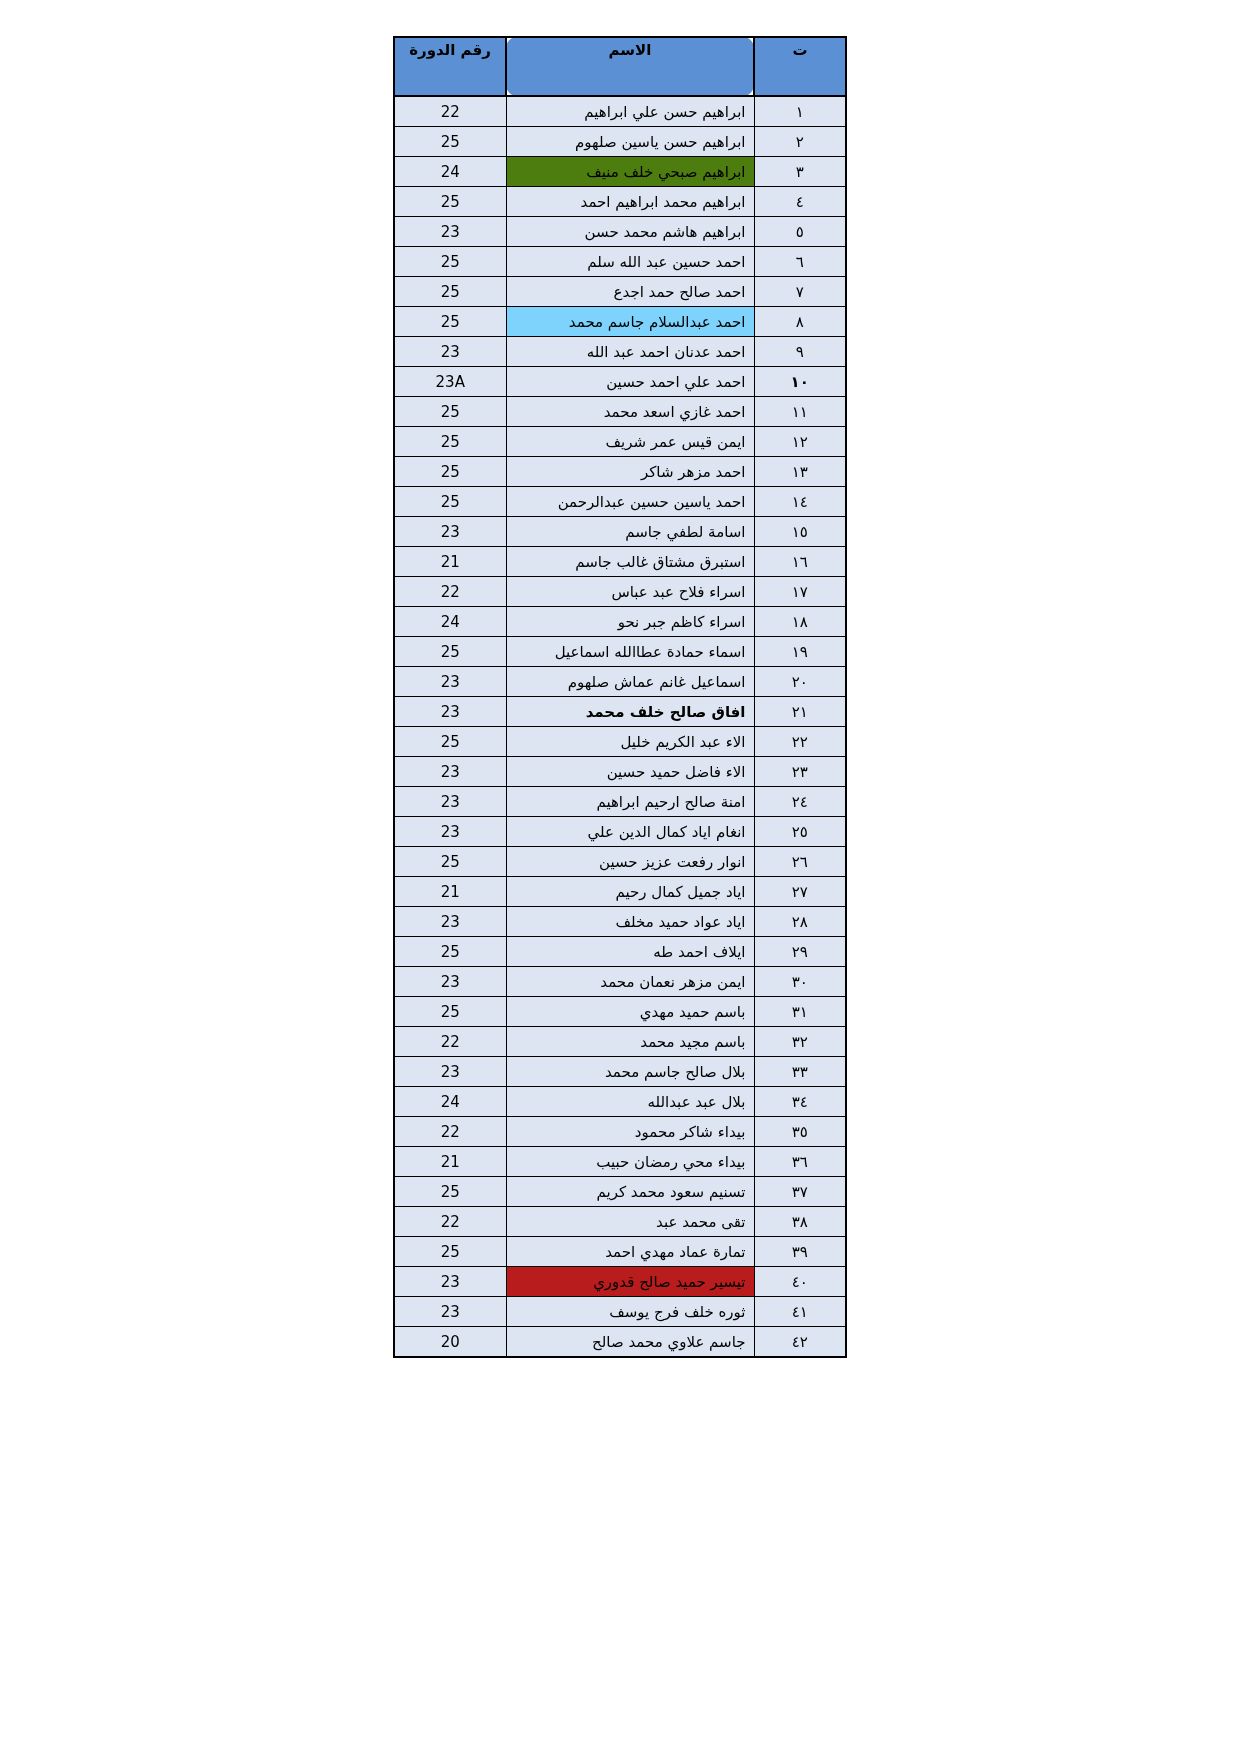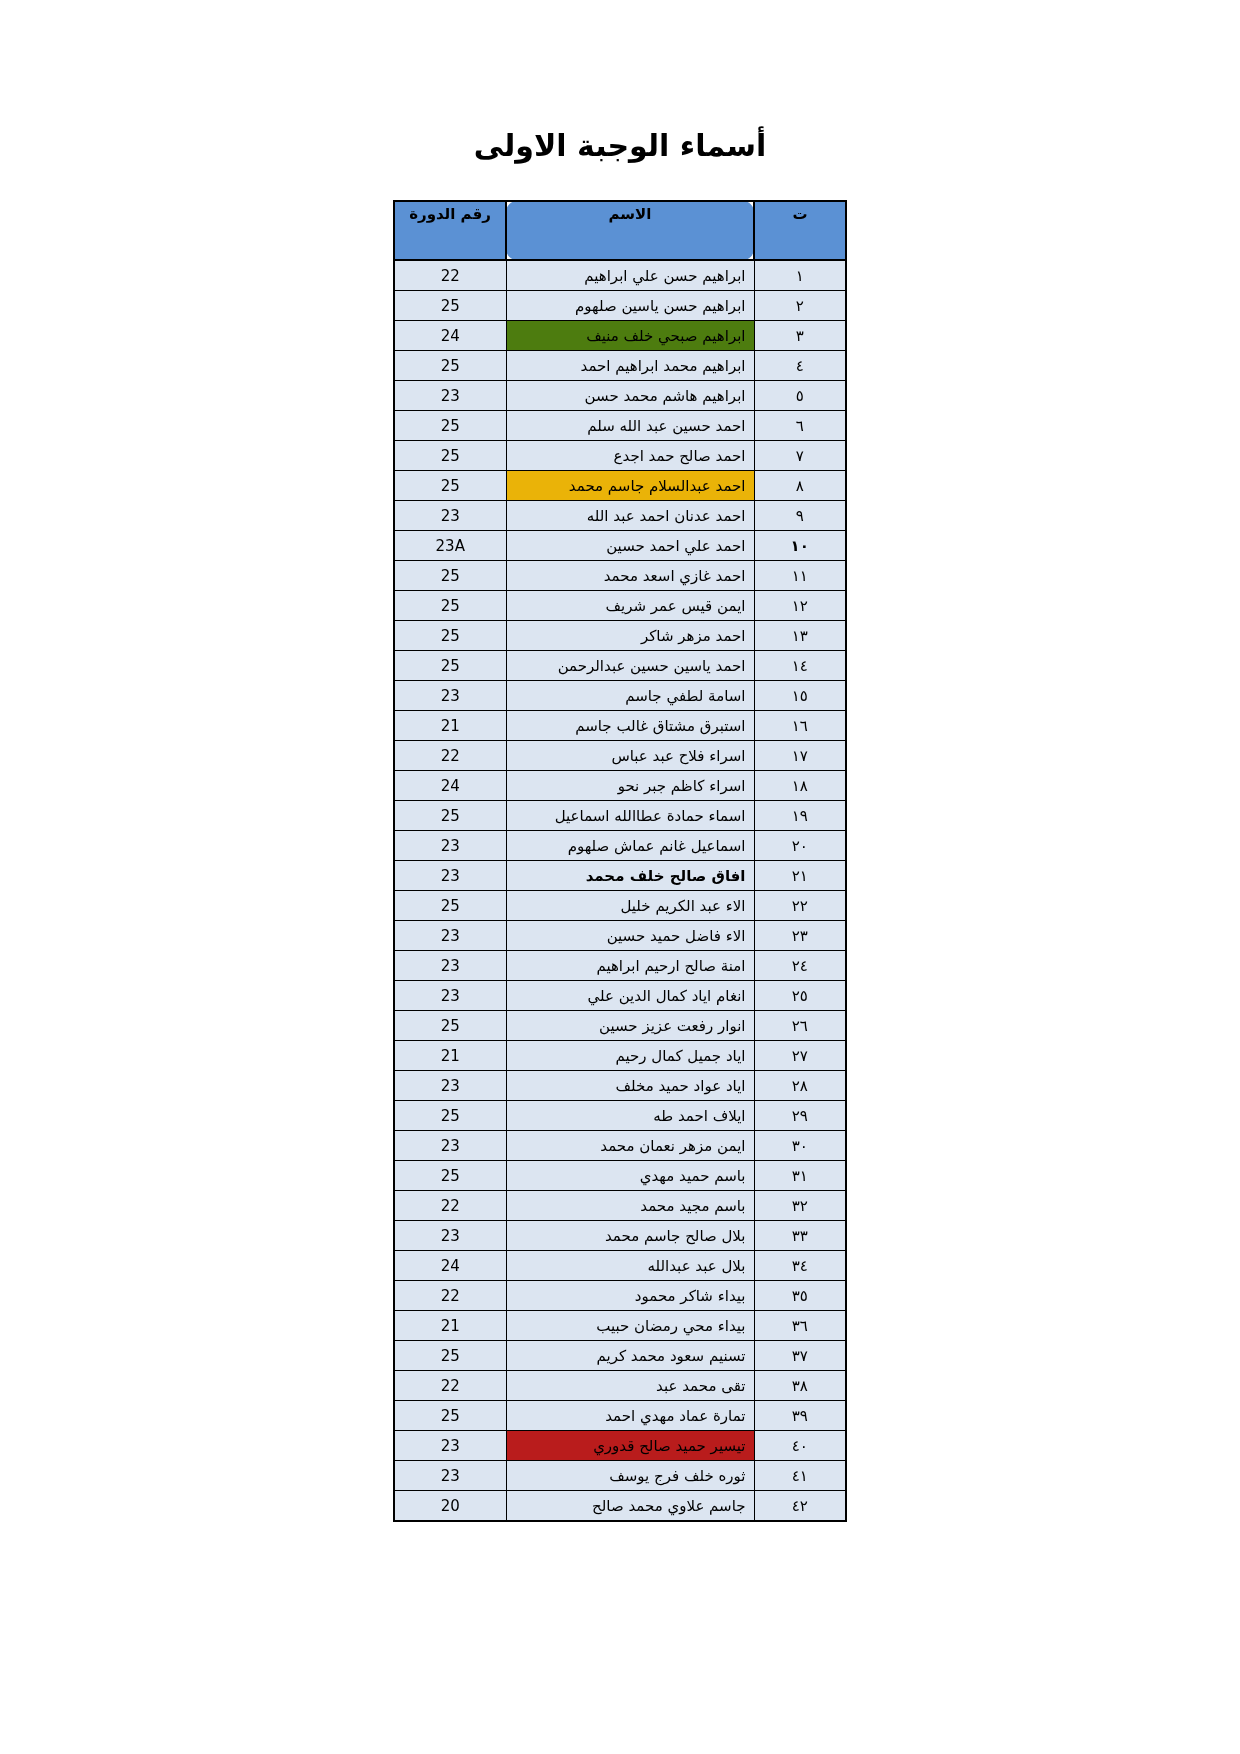--- a/index.html
+++ b/index.html
@@ -93,21 +93,20 @@
     direction: ltr;
     font-family: "Liberation Sans", "DejaVu Sans", sans-serif;
     margin-left: 32px;
   }
 </style>
 </head>
 <body>
 
 <div class="page">
 
-  <h1 class="doc-title">أسماء الوجبة الاولى</h1>
 
   <div class="table-wrap">
     <table class="names-table">
       <colgroup>
         <col class="col-seq">
         <col class="col-name">
         <col class="col-cycle">
       </colgroup>
       <thead>
         <tr>
@@ -147,21 +146,21 @@
             <td class="cell-name" style="background-color: rgb(220, 229, 241); border-color: rgb(0, 0, 0);">احمد حسين عبد الله سلم</td>
             <td class="cell-cycle" style="background-color: rgb(220, 229, 241); border-color: rgb(0, 0, 0);">25</td>
           </tr>
           <tr>
             <td class="cell-seq" style="background-color: rgb(220, 229, 241); border-color: rgb(0, 0, 0);">٧</td>
             <td class="cell-name" style="background-color: rgb(220, 229, 241); border-color: rgb(0, 0, 0);">احمد صالح حمد اجدع</td>
             <td class="cell-cycle" style="background-color: rgb(220, 229, 241); border-color: rgb(0, 0, 0);">25</td>
           </tr>
           <tr>
             <td class="cell-seq" style="background-color: rgb(220, 229, 241); border-color: rgb(0, 0, 0);">٨</td>
-            <td class="cell-name" style="background-color: #eab308; border-color: rgb(0, 0, 0);">احمد عبدالسلام جاسم محمد</td>
+            <td class="cell-name" style="background-color: #7dd3fc; border-color: rgb(0, 0, 0);">احمد عبدالسلام جاسم محمد</td>
             <td class="cell-cycle" style="background-color: rgb(220, 229, 241); border-color: rgb(0, 0, 0);">25</td>
           </tr>
           <tr>
             <td class="cell-seq" style="background-color: rgb(220, 229, 241); border-color: rgb(0, 0, 0);">٩</td>
             <td class="cell-name" style="background-color: rgb(220, 229, 241); border-color: rgb(0, 0, 0);">احمد عدنان احمد عبد الله</td>
             <td class="cell-cycle" style="background-color: rgb(220, 229, 241); border-color: rgb(0, 0, 0);">23</td>
           </tr>
           <tr>
             <td class="cell-seq" style="background-color: rgb(220, 229, 241); border-color: rgb(0, 0, 0); font-weight: bold;">١٠</td>
             <td class="cell-name" style="background-color: rgb(220, 229, 241); border-color: rgb(0, 0, 0);">احمد علي احمد حسين</td>

